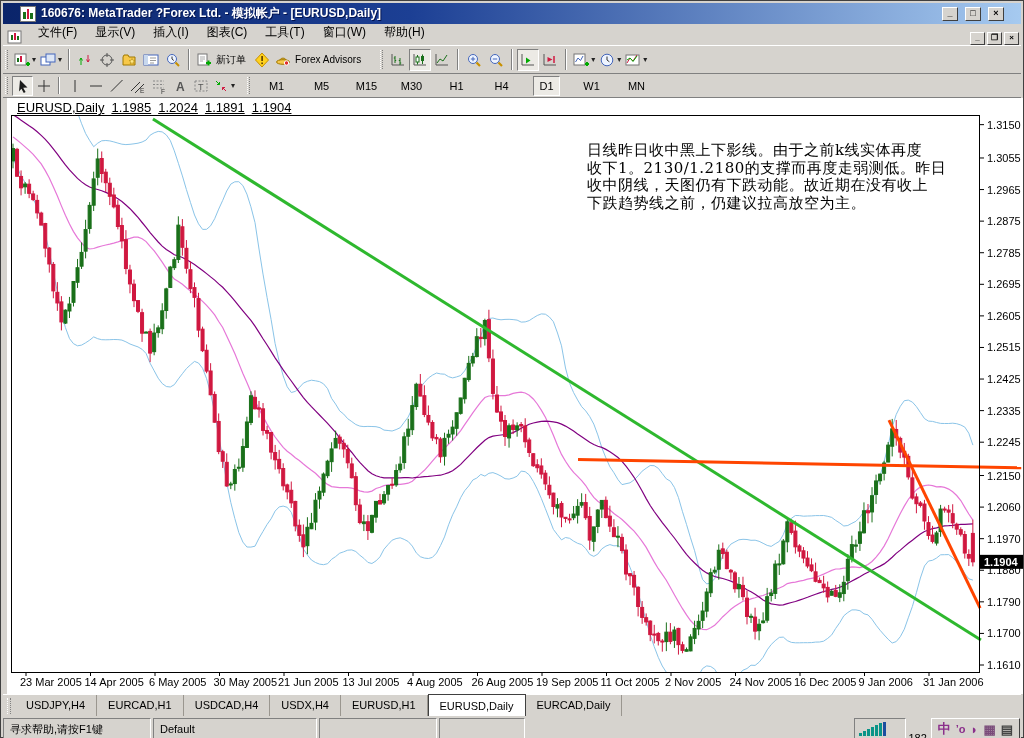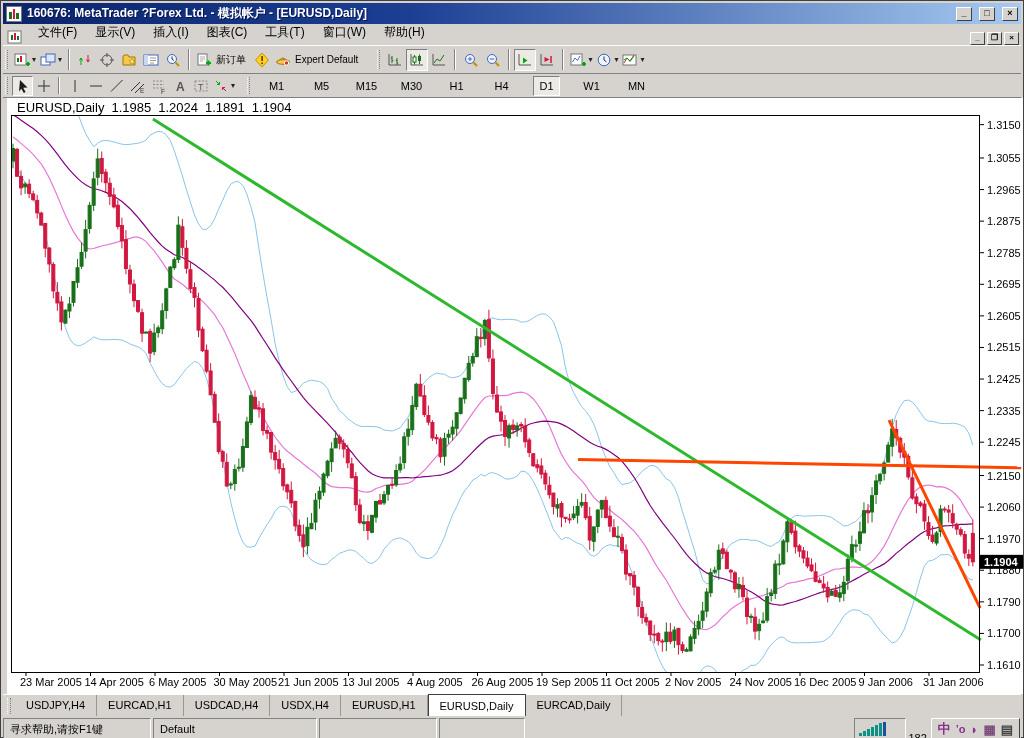--- a/index.html
+++ b/index.html
@@ -1,21 +1,21 @@
 <!DOCTYPE html>
 <html><head>
 <meta charset="utf-8">
 <style>
   * { box-sizing: border-box; margin: 0; padding: 0; }
   html,body { width:1024px; height:738px; overflow:hidden; }
   body { font-family:"Liberation Sans",sans-serif; font-size:12px; background:#d6d3ce; color:#000; }
   .window { width:1024px; height:738px; border:1px solid #404040; background:#d6d3ce; padding:2px; }
 
   
-  .titlebar { height:21px; background:linear-gradient(90deg,#0a246a,#1c3f94 40%,#a6caf0); display:flex; align-items:center; gap:5px; padding:0 3px; color:#fff; font-weight:bold; font-size:12px; }
+  .titlebar { height:21px; background:linear-gradient(90deg,#0a246a,#1c3f94 40%,#a6caf0); display:flex; align-items:center; gap:5px; padding:0 17px; color:#fff; font-weight:bold; font-size:12px; }
   .title-icon { width:16px; height:16px; background:#fff; border:1px solid #777; display:flex; align-items:flex-end; gap:1px; padding:2px 2px; }
   .title-icon i { display:block; width:3px; background:#1a701a; }
   .title-text { flex:1; white-space:nowrap; overflow:hidden; text-shadow:1px 1px 0 #00114d; }
   .win-btn { width:16px; height:14px; background:#d6d3ce; border:1px solid; border-color:#fff #404040 #404040 #fff; color:#000; font-size:9px; line-height:11px; text-align:center; font-weight:bold; margin-left:2px; }
 
   
   .menubar { height:22px; display:flex; align-items:flex-end; padding:0 2px; border-bottom:1px solid #fff; }
   .menu-icon { width:16px; height:16px; margin:0 6px 0 2px; }
   .menu-item { padding:3px 9px 4px; font-size:12px; }
   .menubar .spacer { flex:1; }
@@ -33,21 +33,21 @@
   .tbtn .lbl { font-size:10px; padding:0 3px; white-space:nowrap; }
   .drop { font-size:8px; color:#222; margin-left:1px; }
   .ic { width:16px; height:16px; display:inline-block; }
   .ic svg { display:block; }
   .tfbtn { height:20px; min-width:27px; display:flex; align-items:center; justify-content:center; border:1px solid transparent; font-size:11px; margin:0 9px; }
   .tfbtn.pressed { border-color:#808080 #fff #fff #808080; background:#eceae5; }
 
   
   .chartzone { position:relative; height:596px; background:#d6d3ce; }
   .chart-area { position:absolute; left:4px; top:0; width:1016px; height:596px; background:#fff; }
-  .ohlc-line { position:absolute; left:10px; top:2px; font-size:13px; white-space:nowrap; z-index:3; }
+  .ohlc-line { position:absolute; left:10px; top:2px; font-size:13px; white-space:nowrap; z-index:3;text-decoration:underline; }
   .ohlc-line span { margin-right:7px; }
   .annotation { position:absolute; left:580px; top:44px; width:392px; font-family:"DejaVu Serif","Liberation Serif",serif; font-size:15px; line-height:17.5px; letter-spacing:0.5px; z-index:3; background:#fff; }
 
   
   .tabbar { height:22px; display:flex; align-items:flex-end; background:#d6d3ce; border-top:1px solid #fff; padding-left:2px; }
   .tabgrip { width:4px; height:16px; border-left:1px dotted #fff; border-right:1px dotted #808080; margin:0 4px 2px 2px; }
   .tab { font-size:11px; padding:4px 11px 4px; border-right:1px solid #9a968f; height:21px;text-align:center; }
   .tab.active { background:#fff; border:1px solid #404040; border-bottom:none; font-weight:normal; height:22px; padding-top:5px; }
 
   
@@ -195,21 +195,21 @@
         </span>
       </span>
     <span class="tbtn">
         <span class="ic">
           <svg width="16" height="16" viewBox="0 0 16 16">
             <path d="M4.5 9.5c0-4.5 7-4.5 7 0" fill="#f7c84a" stroke="#a07800"></path>
             <ellipse cx="8" cy="10" rx="6.5" ry="2.3" fill="#f7c84a" stroke="#a07800"></ellipse>
             <circle cx="11.5" cy="11" r="2.2" fill="#e03030" stroke="#fff"></circle>
           </svg>
         </span>
-        <span class="lbl">Expert Default</span>
+        <span class="lbl">Forex Advisors</span>
       </span>
     <span class="grip" style="margin-left:14px"></span>
     <span class="tbtn">
         <span class="ic">
           <svg width="16" height="16" viewBox="0 0 16 16">
             <path d="M2 13h12M2 13V2" stroke="#555" fill="none"></path>
             <path d="M5 4v7M3.8 6h1.2M5 8.5h1.2M10 6v7M8.8 8.5H10M10 11h1.2" stroke="#1a701a" fill="none"></path>
           </svg>
         </span>
       </span>
@@ -391,20 +391,21 @@
         <span class="tfbtn">W1</span>
         <span class="tfbtn">MN</span>
       </span>
   </div>
 
   <div class="chartzone">
     <div class="chart-area">
       <div class="ohlc-line">
         <span>EURUSD,Daily</span><span>1.1985</span><span>1.2024</span><span>1.1891</span><span>1.1904</span>
       </div>
+      <div class="annotation" id="annotation">日线昨日收中黑上下影线。由于之前k线实体再度<br>收下1。2130/1.2180的支撑而再度走弱测低。昨日<br>收中阴线，天图仍有下跌动能。故近期在没有收上<br>下跌趋势线之前，仍建议拉高放空为主。</div>
       <svg id="chart-svg" width="1016" height="596">
           <defs>
             <clipPath id="plotclip">
               <rect x="4" y="17" width="968" height="557"></rect>
             </clipPath>
           </defs>
           <g clip-path="url(#plotclip)">
             <path d="M6.0 13.2L10.0 11.4L14.1 8.7L18.1 8.7L22.1 7.4L26.2 7.5L30.2 5.8L34.2 4.3L38.3 1.2L42.3 -3.3L46.3 -7.6L50.4 -10.4L54.4 -12.2L58.4 -9.5L62.5 -4.6L66.5 4.4L70.5 14.5L74.6 25.7L78.6 35.5L82.6 42.4L86.7 48.7L90.7 45.2L94.7 42.8L98.8 42.5L102.8 42.9L106.8 43.9L110.9 45.1L114.9 46.2L118.9 46.6L123.0 46.3L127.0 45.8L131.0 45.2L135.1 44.0L139.1 42.0L143.1 37.2L147.2 34.8L151.2 33.4L155.2 33.9L159.3 36.9L163.3 42.5L167.3 52.8L171.4 65.3L175.4 77.9L179.4 91.5L183.5 104.6L187.5 117.0L191.5 125.8L195.6 131.4L199.6 131.3L203.6 127.8L207.7 120.7L211.7 111.1L215.7 102.4L219.7 93.0L223.8 86.1L227.8 83.8L231.8 83.7L235.9 87.6L239.9 96.1L243.9 108.8L248.0 124.6L252.0 151.0L256.0 176.1L260.1 199.6L264.1 221.5L268.1 245.5L272.2 263.5L276.2 277.9L280.2 288.8L284.3 294.5L288.3 293.4L292.3 289.6L296.4 285.1L300.4 283.3L304.4 282.2L308.5 282.8L312.5 283.6L316.5 285.8L320.6 290.7L324.6 300.4L328.6 306.1L332.7 312.9L336.7 316.1L340.7 320.7L344.8 323.6L348.8 326.5L352.8 328.1L356.9 328.6L360.9 328.4L364.9 328.5L369.0 328.7L373.0 329.7L377.0 332.1L381.1 332.5L385.1 333.0L389.1 331.6L393.2 329.7L397.2 324.3L401.2 319.0L405.3 310.1L409.3 298.0L413.3 289.4L417.4 284.5L421.4 280.0L425.4 277.2L429.5 275.0L433.5 275.9L437.5 276.2L441.6 278.7L445.6 279.9L449.6 278.9L453.7 277.5L457.7 272.8L461.7 265.4L465.8 258.6L469.8 247.2L473.8 238.2L477.9 224.8L481.9 220.5L485.9 220.0L490.0 221.2L494.0 221.8L498.0 221.4L502.1 221.3L506.1 221.6L510.1 222.1L514.2 224.1L518.2 223.9L522.2 222.6L526.3 219.9L530.3 217.5L534.3 215.9L538.4 216.2L542.4 219.0L546.4 223.7L550.5 235.0L554.5 247.8L558.5 270.0L562.6 285.3L566.6 294.6L570.6 301.9L574.7 308.7L578.7 312.9L582.7 318.5L586.8 326.1L590.8 336.9L594.8 349.6L598.9 359.9L602.9 368.8L606.9 374.7L611.0 381.7L615.0 386.6L619.0 385.7L623.0 384.8L627.1 381.9L631.1 377.9L635.1 373.2L639.2 370.2L643.2 367.5L647.2 367.7L651.3 370.3L655.3 375.6L659.3 380.8L663.4 383.2L667.4 389.4L671.4 399.4L675.5 413.7L679.5 426.4L683.5 439.8L687.6 452.7L691.6 468.3L695.6 481.5L699.7 485.9L703.7 485.0L707.7 480.6L711.8 467.9L715.8 457.3L719.8 451.2L723.9 446.1L727.9 443.9L731.9 441.8L736.0 441.3L740.0 441.5L744.0 442.3L748.1 442.2L752.1 443.3L756.1 445.3L760.2 447.4L764.2 448.4L768.2 445.8L772.3 443.4L776.3 436.6L780.3 426.1L784.4 420.3L788.4 417.5L792.4 417.6L796.5 418.2L800.5 418.0L804.5 417.9L808.6 417.6L812.6 417.6L816.6 417.5L820.7 418.3L824.7 419.4L828.7 422.4L832.8 425.0L836.8 428.0L840.8 427.5L844.9 425.3L848.9 423.3L852.9 419.3L857.0 413.2L861.0 411.2L865.0 403.2L869.1 390.6L873.1 377.8L877.1 363.7L881.2 347.2L885.2 329.4L889.2 316.5L893.3 308.3L897.3 302.7L901.3 302.1L905.4 304.1L909.4 308.6L913.4 314.5L917.5 320.6L921.5 323.1L925.5 323.4L929.6 324.5L933.6 325.4L937.6 325.5L941.7 325.5L945.7 325.2L949.7 325.7L953.8 327.0L957.8 329.1L961.8 335.2L965.9 347.1" fill="none" stroke="#8ac4e8" stroke-width="1"></path>
             <path d="M6.0 61.1L10.0 68.7L14.1 78.1L18.1 84.5L22.1 92.5L26.2 100.1L30.2 110.2L34.2 121.4L38.3 136.5L42.3 153.6L46.3 174.1L50.4 194.0L54.4 214.9L58.4 229.5L62.5 240.6L66.5 245.7L70.5 247.8L74.6 247.1L78.6 244.8L82.6 242.2L86.7 238.9L90.7 240.7L94.7 241.7L98.8 241.8L102.8 241.7L106.8 241.5L110.9 241.6L114.9 242.1L118.9 243.8L123.0 246.0L127.0 247.5L131.0 248.9L135.1 251.3L139.1 255.5L143.1 265.2L147.2 272.8L151.2 280.2L155.2 285.5L159.3 288.5L163.3 289.0L167.3 286.7L171.4 280.9L175.4 275.7L179.4 270.6L183.5 266.8L187.5 263.4L191.5 265.0L195.6 270.3L199.6 280.7L203.6 295.3L207.7 314.6L211.7 338.2L215.7 359.7L219.7 384.4L223.8 404.5L227.8 420.4L231.8 434.5L235.9 444.1L239.9 449.0L243.9 449.1L248.0 448.2L252.0 440.2L256.0 433.4L260.1 426.4L264.1 420.8L268.1 413.1L272.2 408.9L276.2 408.1L280.2 409.3L284.3 414.4L288.3 425.8L292.3 438.1L296.4 451.1L300.4 457.0L304.4 462.0L308.5 464.5L312.5 466.1L316.5 466.7L320.6 465.7L324.6 461.3L328.6 458.6L332.7 455.2L336.7 453.8L340.7 452.2L344.8 451.9L348.8 453.5L352.8 457.2L356.9 460.4L360.9 464.4L364.9 465.5L369.0 462.9L373.0 458.8L377.0 451.2L381.1 446.5L385.1 442.2L389.1 440.6L393.2 439.8L397.2 441.4L401.2 443.5L405.3 448.1L409.3 454.9L413.3 458.7L417.4 460.1L421.4 460.5L425.4 459.4L429.5 455.1L433.5 447.6L437.5 438.9L441.6 426.8L445.6 416.8L449.6 408.9L453.7 399.6L457.7 392.7L461.7 388.0L465.8 382.0L469.8 380.0L473.8 376.4L477.9 378.1L481.9 375.3L485.9 374.6L490.0 376.1L494.0 378.1L498.0 380.7L502.1 381.1L506.1 380.0L510.1 378.2L514.2 373.1L518.2 373.7L522.2 376.8L526.3 383.4L530.3 391.2L534.3 400.4L538.4 410.7L542.4 421.0L546.4 431.4L550.5 436.8L554.5 441.9L558.5 439.5L562.6 440.3L566.6 443.1L570.6 445.3L574.7 446.6L578.7 450.5L582.7 456.4L586.8 458.4L590.8 456.1L594.8 450.9L598.9 448.1L602.9 446.6L606.9 447.8L611.0 447.7L615.0 450.4L619.0 460.3L623.0 469.3L627.1 480.3L631.1 494.4L635.1 509.2L639.2 522.5L643.2 536.8L647.2 548.6L651.3 559.4L655.3 568.0L659.3 574.2L663.4 581.9L667.4 586.1L671.4 589.6L675.5 590.3L679.5 590.8L683.5 588.4L687.6 584.7L691.6 577.6L695.6 570.5L699.7 567.9L703.7 568.5L707.7 571.2L711.8 578.2L715.8 582.4L719.8 583.3L723.9 582.1L727.9 579.7L731.9 576.2L736.0 572.2L740.0 570.5L744.0 567.2L748.1 567.4L752.1 564.2L756.1 559.3L760.2 551.9L764.2 546.5L768.2 542.7L772.3 539.4L776.3 539.1L780.3 542.6L784.4 544.4L788.4 544.8L792.4 544.8L796.5 544.7L800.5 544.7L804.5 544.6L808.6 544.1L812.6 544.0L816.6 543.2L820.7 540.4L824.7 536.9L828.7 530.4L832.8 524.6L836.8 517.8L840.8 514.5L844.9 511.9L848.9 511.9L852.9 512.7L857.0 515.8L861.0 516.9L865.0 521.3L869.1 527.2L873.1 532.3L877.1 536.9L881.2 541.3L885.2 545.0L889.2 543.6L893.3 538.7L897.3 531.2L901.3 519.8L905.4 508.4L909.4 494.7L913.4 480.0L917.5 467.9L921.5 463.0L925.5 462.3L929.6 460.0L933.6 456.8L937.6 456.7L941.7 456.6L945.7 459.6L949.7 463.9L953.8 468.6L957.8 475.6L961.8 480.8L965.9 482.1" fill="none" stroke="#8ac4e8" stroke-width="1"></path>
             <path d="M6.0 38.9L10.0 42.0L14.1 45.4L18.1 48.9L22.1 52.4L26.2 56.4L30.2 61.1L34.2 65.9L38.3 72.6L42.3 79.9L46.3 88.8L50.4 98.0L54.4 107.9L58.4 117.3L62.5 126.1L66.5 133.6L70.5 139.8L74.6 144.8L78.6 149.4L82.6 151.0L86.7 150.5L90.7 149.1L94.7 148.0L98.8 147.0L102.8 146.1L106.8 145.1L110.9 143.9L114.9 142.6L118.9 141.4L123.0 140.3L127.0 139.1L131.0 139.2L135.1 140.8L139.1 143.6L143.1 148.4L147.2 152.9L151.2 158.3L155.2 164.2L159.3 170.3L163.3 176.3L167.3 181.1L171.4 183.4L175.4 186.3L179.4 189.7L183.5 193.1L187.5 196.3L191.5 199.7L195.6 203.4L199.6 207.3L203.6 211.9L207.7 216.9L211.7 223.5L215.7 229.5L219.7 238.0L223.8 246.7L227.8 255.5L231.8 265.4L235.9 275.4L239.9 284.4L243.9 293.9L248.0 302.9L252.0 310.7L256.0 318.6L260.1 326.1L264.1 332.9L268.1 339.0L272.2 344.4L276.2 349.4L280.2 353.3L284.3 356.2L288.3 359.8L292.3 362.5L296.4 366.0L300.4 369.2L304.4 372.3L308.5 375.3L312.5 379.2L316.5 383.5L320.6 386.4L324.6 388.6L328.6 389.1L332.7 389.6L336.7 389.5L340.7 389.6L344.8 390.1L348.8 391.2L352.8 392.9L356.9 393.9L360.9 394.2L364.9 393.1L369.0 390.5L373.0 389.3L377.0 387.7L381.1 386.8L385.1 386.5L389.1 386.3L393.2 386.4L397.2 385.8L401.2 385.2L405.3 383.2L409.3 379.6L413.3 375.9L417.4 372.3L421.4 367.8L425.4 363.1L429.5 358.4L433.5 354.3L437.5 350.1L441.6 346.3L445.6 342.1L449.6 337.5L453.7 332.6L457.7 326.7L461.7 320.8L465.8 314.8L469.8 309.3L473.8 304.2L477.9 299.5L481.9 298.0L485.9 297.9L490.0 297.7L494.0 297.7L498.0 297.6L502.1 296.9L506.1 295.4L510.1 294.7L514.2 294.2L518.2 295.0L522.2 297.2L526.3 301.0L530.3 306.0L534.3 312.1L538.4 319.2L542.4 328.0L546.4 337.3L550.5 347.5L554.5 356.4L558.5 363.3L562.6 369.3L566.6 374.4L570.6 378.3L574.7 382.6L578.7 387.5L582.7 393.8L586.8 399.4L590.8 403.2L594.8 405.9L598.9 408.8L602.9 412.0L606.9 415.5L611.0 418.4L615.0 421.5L619.0 425.3L623.0 429.2L627.1 433.1L631.1 438.0L635.1 443.4L639.2 449.4L643.2 456.6L647.2 463.9L651.3 470.7L655.3 476.3L659.3 482.2L663.4 489.5L667.4 496.7L671.4 503.7L675.5 510.7L679.5 516.9L683.5 522.5L687.6 526.9L691.6 529.5L695.6 531.4L699.7 531.7L703.7 529.8L707.7 527.2L711.8 523.2L715.8 518.7L719.8 515.1L723.9 511.3L727.9 508.3L731.9 505.7L736.0 503.2L740.0 502.5L744.0 500.9L748.1 499.8L752.1 498.4L756.1 497.5L760.2 495.7L764.2 494.2L768.2 491.6L772.3 490.0L776.3 488.3L780.3 485.6L784.4 484.6L788.4 484.2L792.4 483.2L796.5 482.4L800.5 481.2L804.5 480.4L808.6 479.6L812.6 477.7L816.6 476.1L820.7 474.2L824.7 472.4L828.7 471.0L832.8 470.8L836.8 470.2L840.8 469.9L844.9 468.9L848.9 469.1L852.9 469.6L857.0 468.4L861.0 466.5L865.0 463.5L869.1 459.2L873.1 454.1L877.1 448.1L881.2 440.5L885.2 432.0L889.2 423.7L893.3 415.6L897.3 408.1L901.3 401.5L905.4 396.2L909.4 391.9L913.4 388.9L917.5 387.6L921.5 387.0L925.5 387.6L929.6 388.8L933.6 388.6L937.6 389.4L941.7 391.1L945.7 393.8L949.7 397.5L953.8 402.5L957.8 409.4L961.8 416.0L965.9 422.1" fill="none" stroke="#e678d8" stroke-width="1.2"></path>

